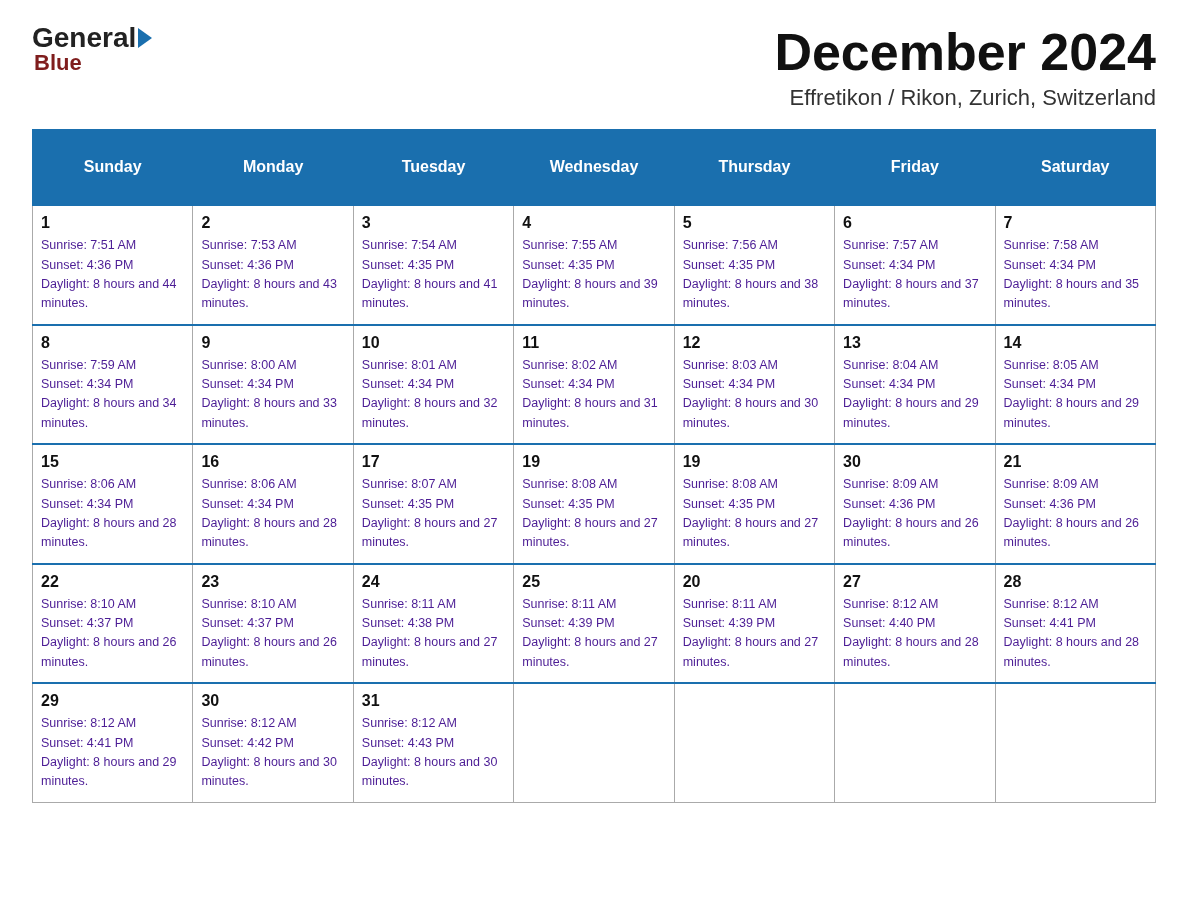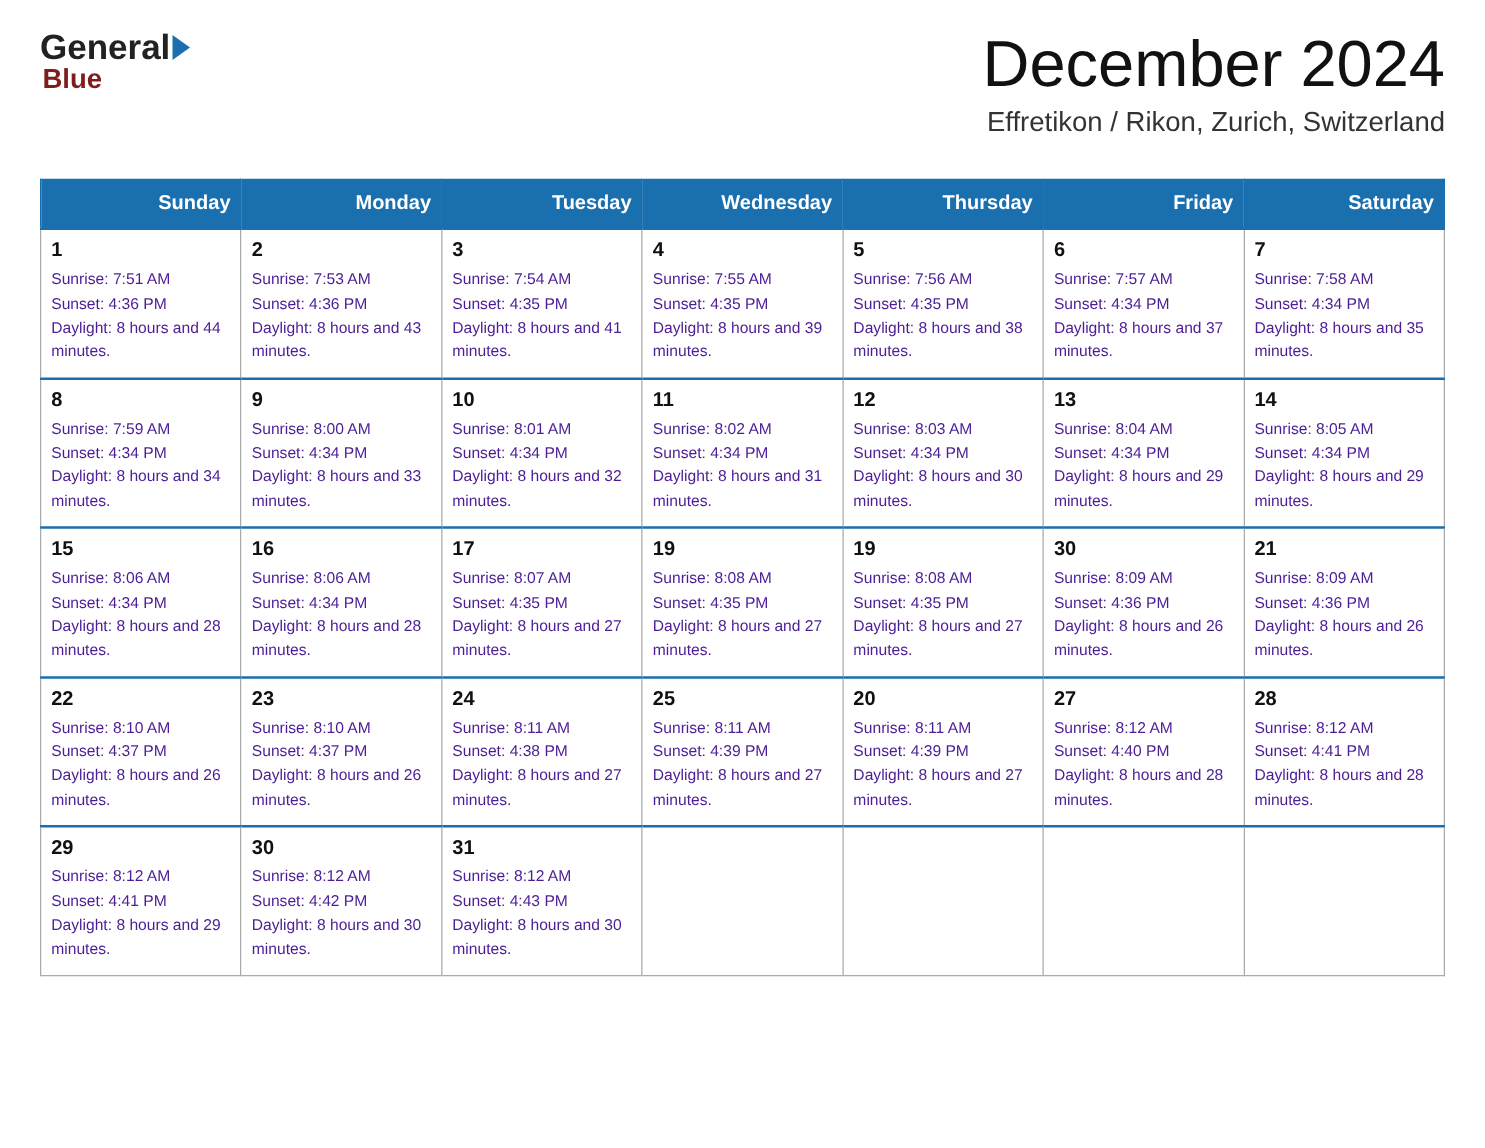--- a/index.html
+++ b/index.html
@@ -6,21 +6,21 @@
     body {
       font-family: Arial, sans-serif;
       background: #fff;
       padding: 24px 32px;
       color: #222;
     }
     .header-area {
       display: flex;
       justify-content: space-between;
       align-items: flex-start;
-      margin-bottom: 32px;
+      margin-bottom: 18px;
     }
     .logo-area {
       display: flex;
       flex-direction: column;
       align-items: flex-start;
     }
     .logo-text {
       display: flex;
       align-items: center;
       font-size: 28px;
@@ -43,41 +43,41 @@
       font-size: 22px;
       font-weight: bold;
       margin-top: -2px;
       margin-left: 2px;
     }
     .title-area {
       text-align: right;
     }
     .month-title {
       font-size: 52px;
-      font-weight: normal;
+      font-weight: bold;
       color: #111;
       line-height: 1.1;
     }
     .location-title {
       font-size: 22px;
       color: #333;
       margin-top: 4px;
     }
     table {
       width: 100%;
       border-collapse: collapse;
       table-layout: fixed;
     }
     thead th {
       background: #1a6fae;
       color: #fff;
       font-size: 16px;
       font-weight: bold;
-      padding: 10px 8px;
-      text-align: right;
+      padding: 28px 8px;
+      text-align: center;
       border: 1px solid #1a6fae;
     }
     tbody td {
       border: 1px solid #aaa;
       vertical-align: top;
       padding: 8px 8px 10px 8px;
       font-size: 13px;
       color: #222;
       min-height: 90px;
       height: 110px;

